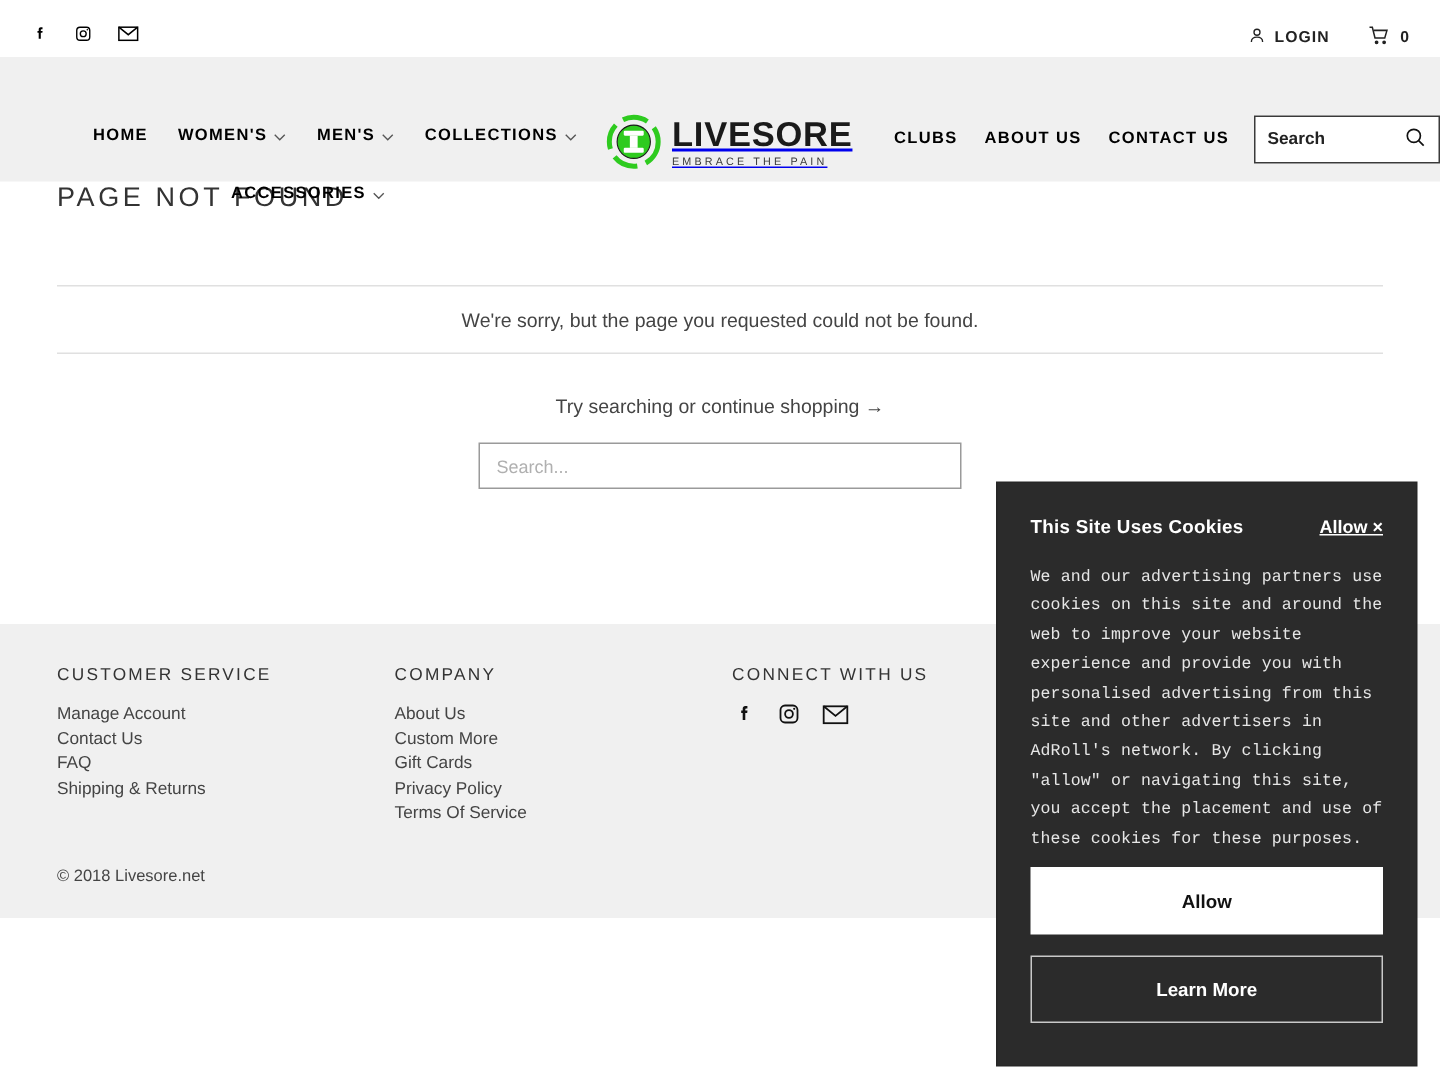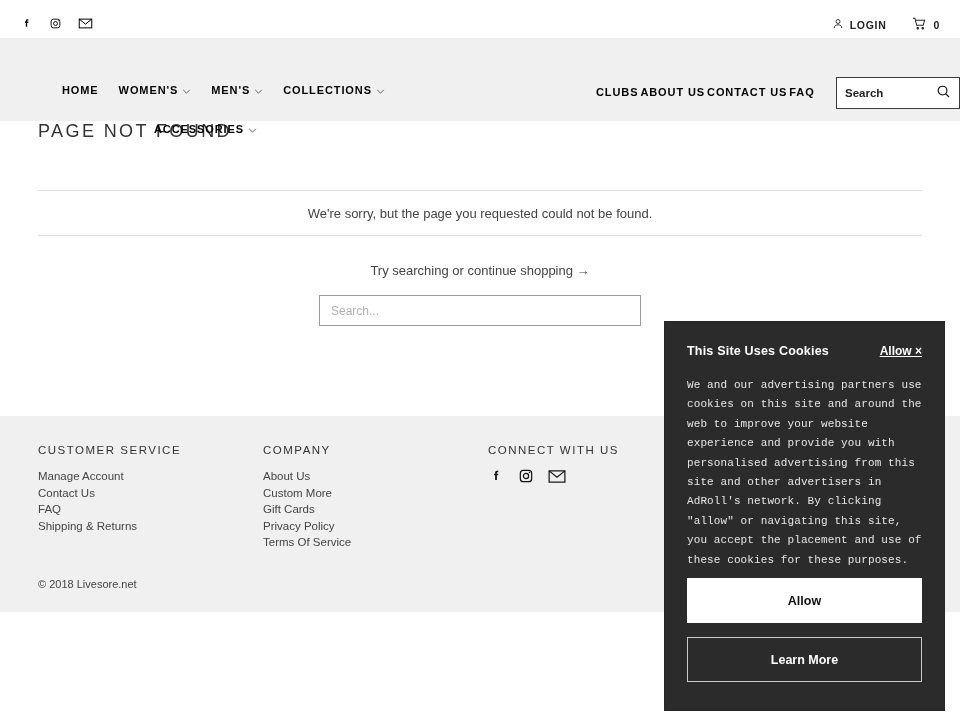--- a/index.html
+++ b/index.html
@@ -58,21 +58,21 @@
     font-size: 23px; font-weight: bold; letter-spacing: .5px;
     color: #1a1a1a; line-height: 1; font-family: "Liberation Sans", sans-serif;
   }
   .logo-tag {
     font-size: 7.2px; letter-spacing: 2.1px; color: #3a3a3a;
     margin-top: 3px; line-height: 1;
   }
 
   .nav-right {
     position: absolute; left: 596px; top: 48px;
-    display: flex; align-items: center; gap: 2px;
+    display: flex; align-items: center; gap: 18px;
   }
   .search-wrap {
     position: absolute; left: 836px; top: 39px;
     width: 124px; height: 32px;
     background: #fff; border: 1px solid #3a3a3a;
     display: flex; align-items: center; padding: 0 8px;
   }
   .search-wrap input {
     border: none; outline: none; background: transparent;
     font-size: 11.5px; font-weight: bold; color: #222;
@@ -283,20 +283,36 @@
       <a href="#" class="nav-item">
         <span>ACCESSORIES</span>
         <span class="caret">
             <svg width="9" height="5" viewBox="0 0 10 6" fill="none" stroke="#555" stroke-width="1.1">
               <path d="M1 1l4 4 4-4"></path>
             </svg>
           </span>
       </a>
     </div>
 
+    <a href="#" class="logo">
+      <span class="logo-mark">
+        <svg width="37" height="37" viewBox="0 0 100 100">
+          <circle cx="50" cy="50" r="44" fill="none" stroke="#2ecb1f" stroke-width="9" stroke-dasharray="46 16" stroke-linecap="butt"></circle>
+          <circle cx="50" cy="50" r="30" fill="#2ecb1f"></circle>
+          <rect x="32" y="30" width="36" height="9" rx="2" fill="#fff"></rect>
+          <rect x="43" y="39" width="14" height="22" fill="#fff"></rect>
+          <rect x="32" y="61" width="36" height="9" rx="2" fill="#fff"></rect>
+          <circle cx="50" cy="50" r="30" fill="none" stroke="#1b1b1b" stroke-width="2"></circle>
+        </svg>
+      </span>
+      <span class="logo-text">
+        <span class="logo-word">LIVESORE</span>
+        <span class="logo-tag">EMBRACE THE PAIN</span>
+      </span>
+    </a>
 
     <div class="nav-right">
       <a href="#" class="nav-item">
           <span>CLUBS</span>
         </a>
       <a href="#" class="nav-item">
           <span>ABOUT US</span>
         </a>
       <a href="#" class="nav-item">
           <span>CONTACT US</span>

